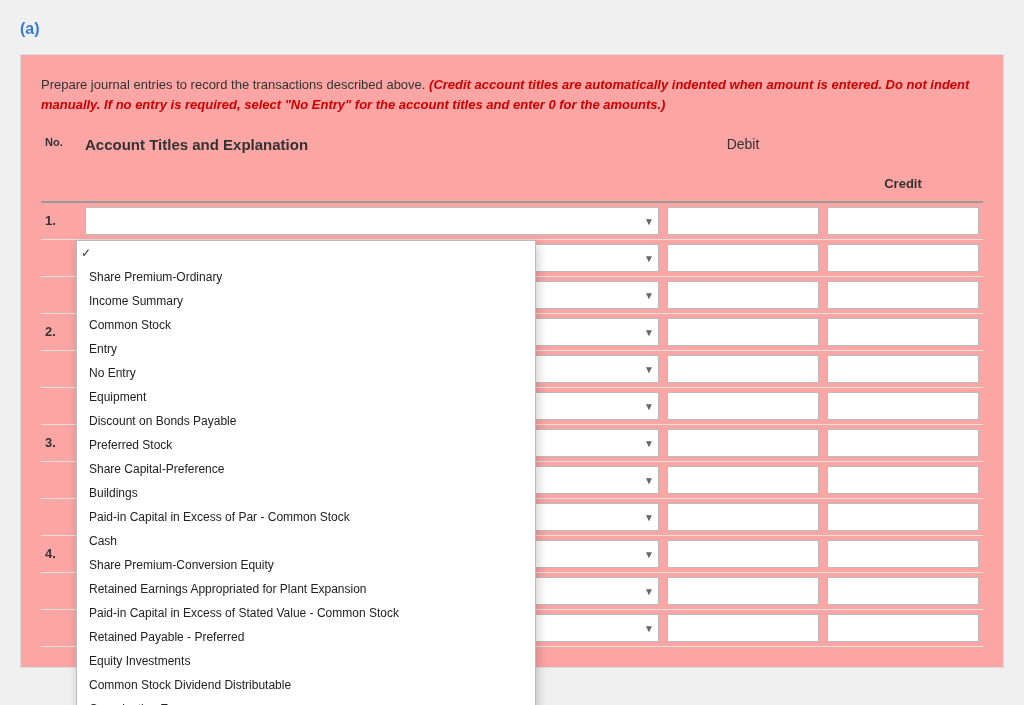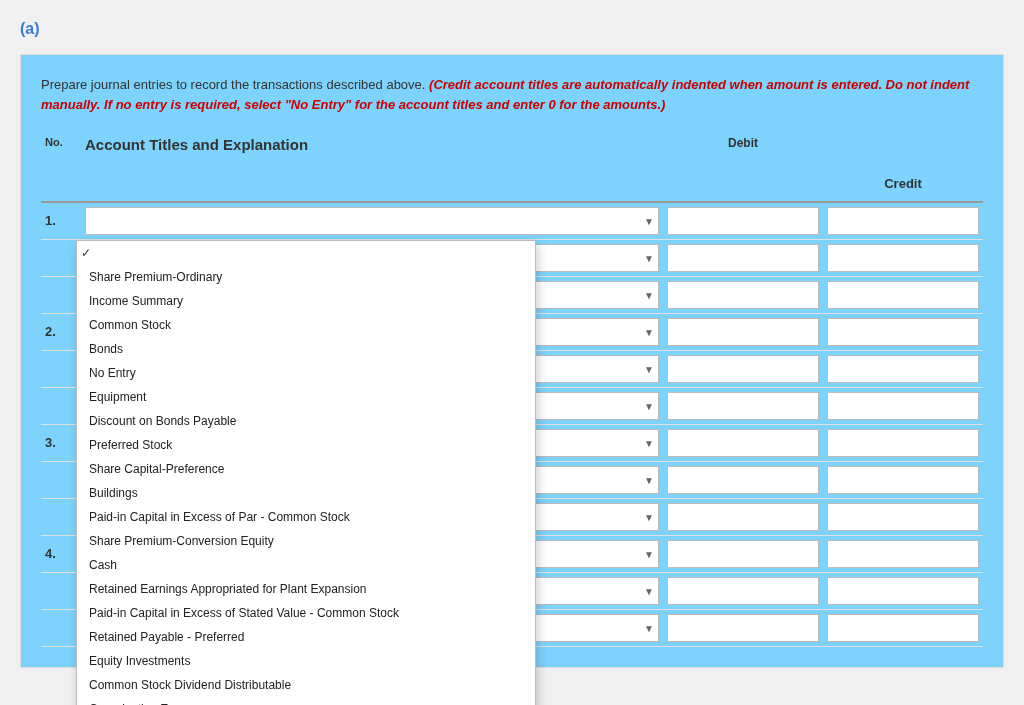--- a/index.html
+++ b/index.html
@@ -14,21 +14,21 @@
       padding: 20px;
       min-height: 705px;
     }
     .section-label {
       color: #3a7bd5;
       font-size: 16px;
       font-weight: bold;
       margin-bottom: 16px;
     }
     .inner-container {
-      background: #7dd3fc;
+      background: #fca5a5;
       border: 1px solid #ddd;
       padding: 20px;
       position: relative;
     }
     .instruction-text {
       font-size: 13px;
       color: #333;
       margin-bottom: 16px;
       line-height: 1.5;
     }
@@ -52,22 +52,22 @@
     }
     .col-account {
       flex: 1;
       font-weight: bold;
       font-size: 15px;
       color: #333;
       padding: 6px 4px;
     }
     .col-debit {
       width: 160px;
-      font-weight: bold;
-      font-size: 12px;
+      font-weight: normal;
+      font-size: 14px;
       color: #333;
       text-align: center;
       padding: 6px 4px;
     }
     .col-credit {
       width: 160px;
       font-weight: bold;
       font-size: 13px;
       color: #333;
       text-align: center;
@@ -361,30 +361,30 @@
       <div class="row-credit">
         <input class="amount-input" type="text" value="" style="">
       </div>
     </div>
 
     <div class="dropdown-overlay" id="dropdown-overlay">
     <div class="dropdown-item checkmark"><span class="checkmark-icon">✓</span></div>
         <div class="dropdown-item">Share Premium-Ordinary</div>
         <div class="dropdown-item">Income Summary</div>
         <div class="dropdown-item">Common Stock</div>
-        <div class="dropdown-item">Bonds</div>
+        <div class="dropdown-item">Entry</div>
         <div class="dropdown-item">No Entry</div>
         <div class="dropdown-item">Equipment</div>
         <div class="dropdown-item">Discount on Bonds Payable</div>
         <div class="dropdown-item">Preferred Stock</div>
         <div class="dropdown-item">Share Capital-Preference</div>
         <div class="dropdown-item">Buildings</div>
         <div class="dropdown-item">Paid-in Capital in Excess of Par - Common Stock</div>
+        <div class="dropdown-item">Cash</div>
         <div class="dropdown-item">Share Premium-Conversion Equity</div>
-        <div class="dropdown-item">Cash</div>
         <div class="dropdown-item">Retained Earnings Appropriated for Plant Expansion</div>
         <div class="dropdown-item">Paid-in Capital in Excess of Stated Value - Common Stock</div>
         <div class="dropdown-item">Retained Payable - Preferred</div>
         <div class="dropdown-item">Equity Investments</div>
         <div class="dropdown-item">Common Stock Dividend Distributable</div>
         <div class="dropdown-item">Organization Expense</div>
       </div>
   </div>
 </div>
 

